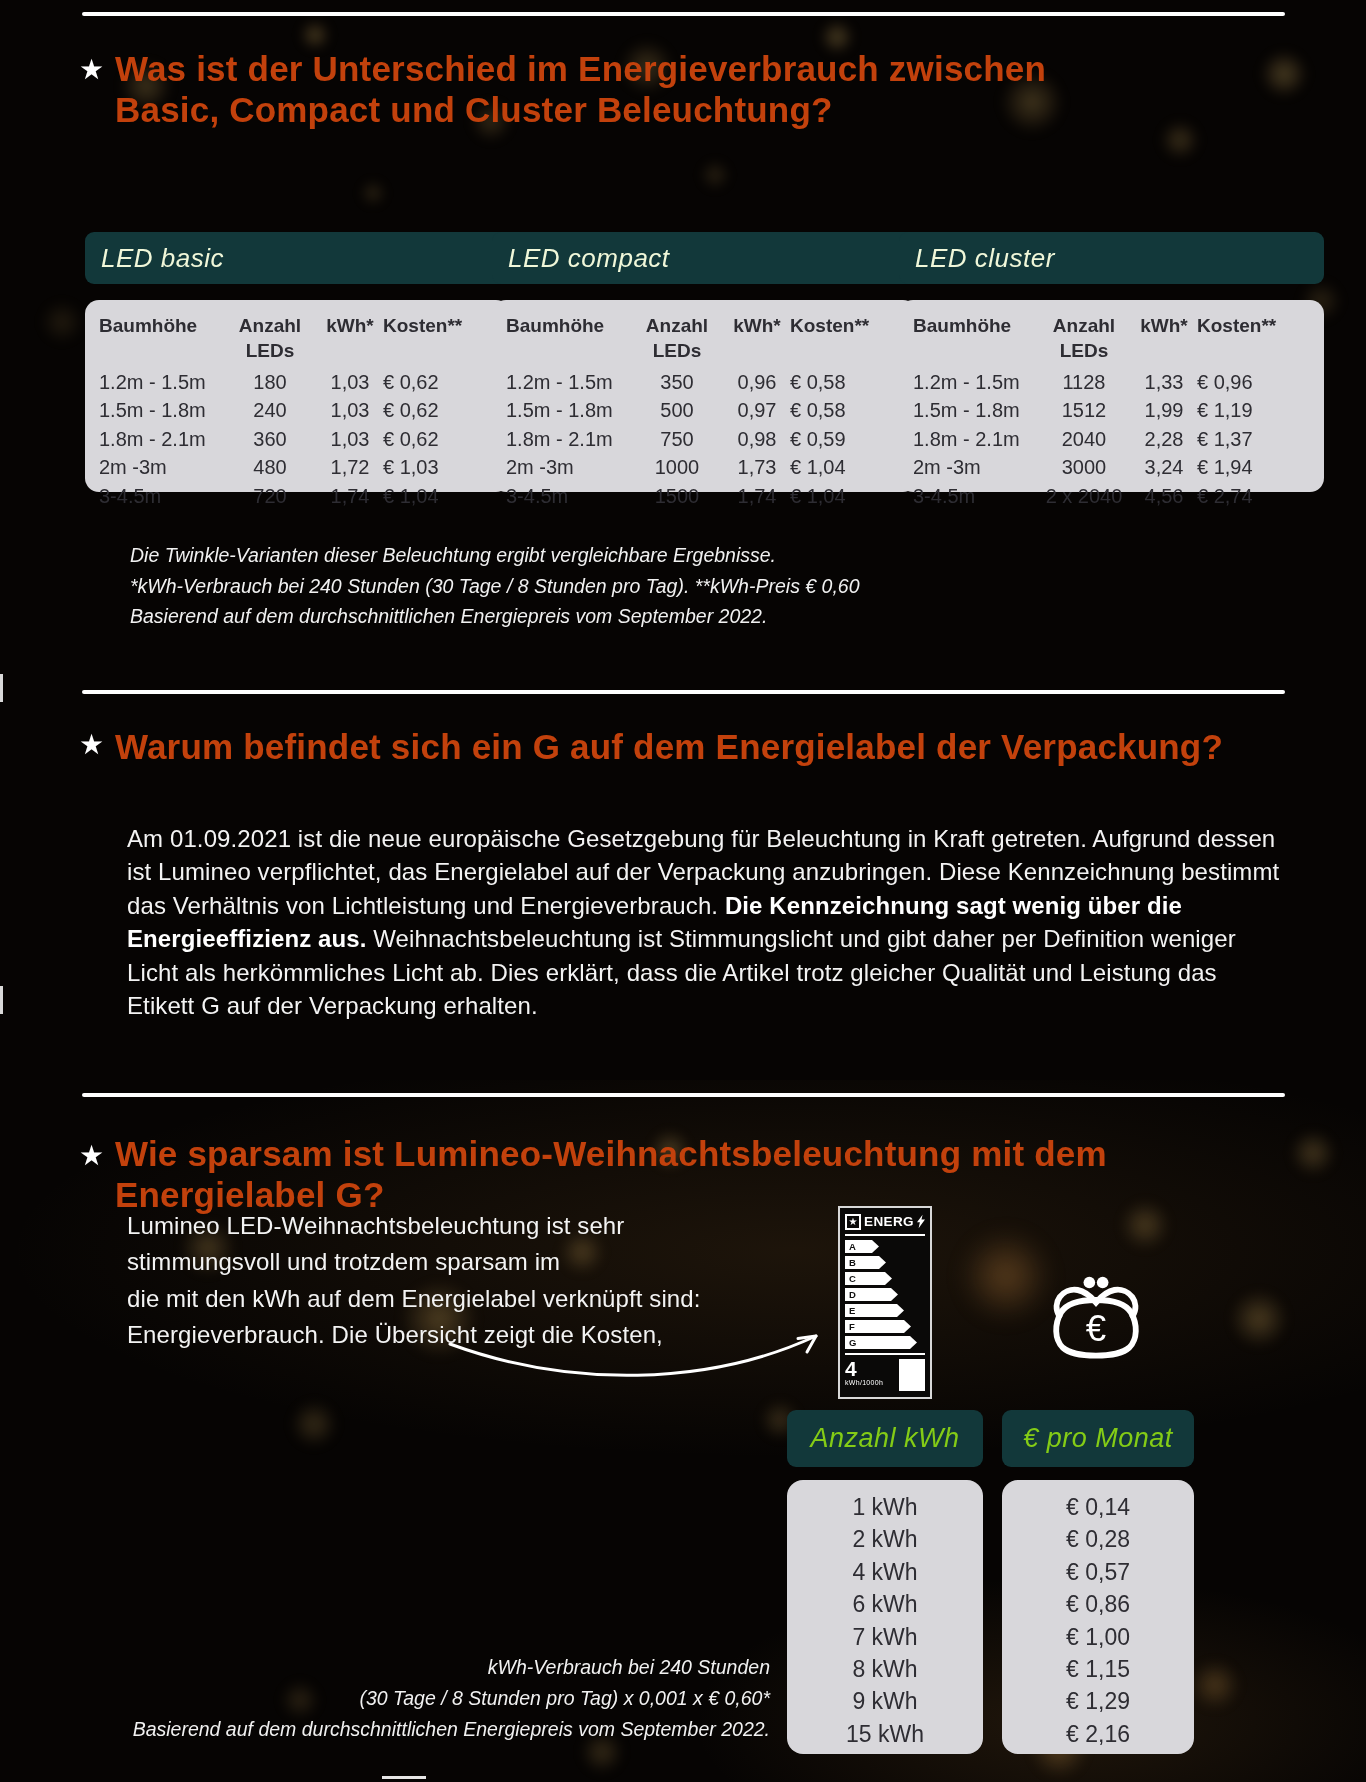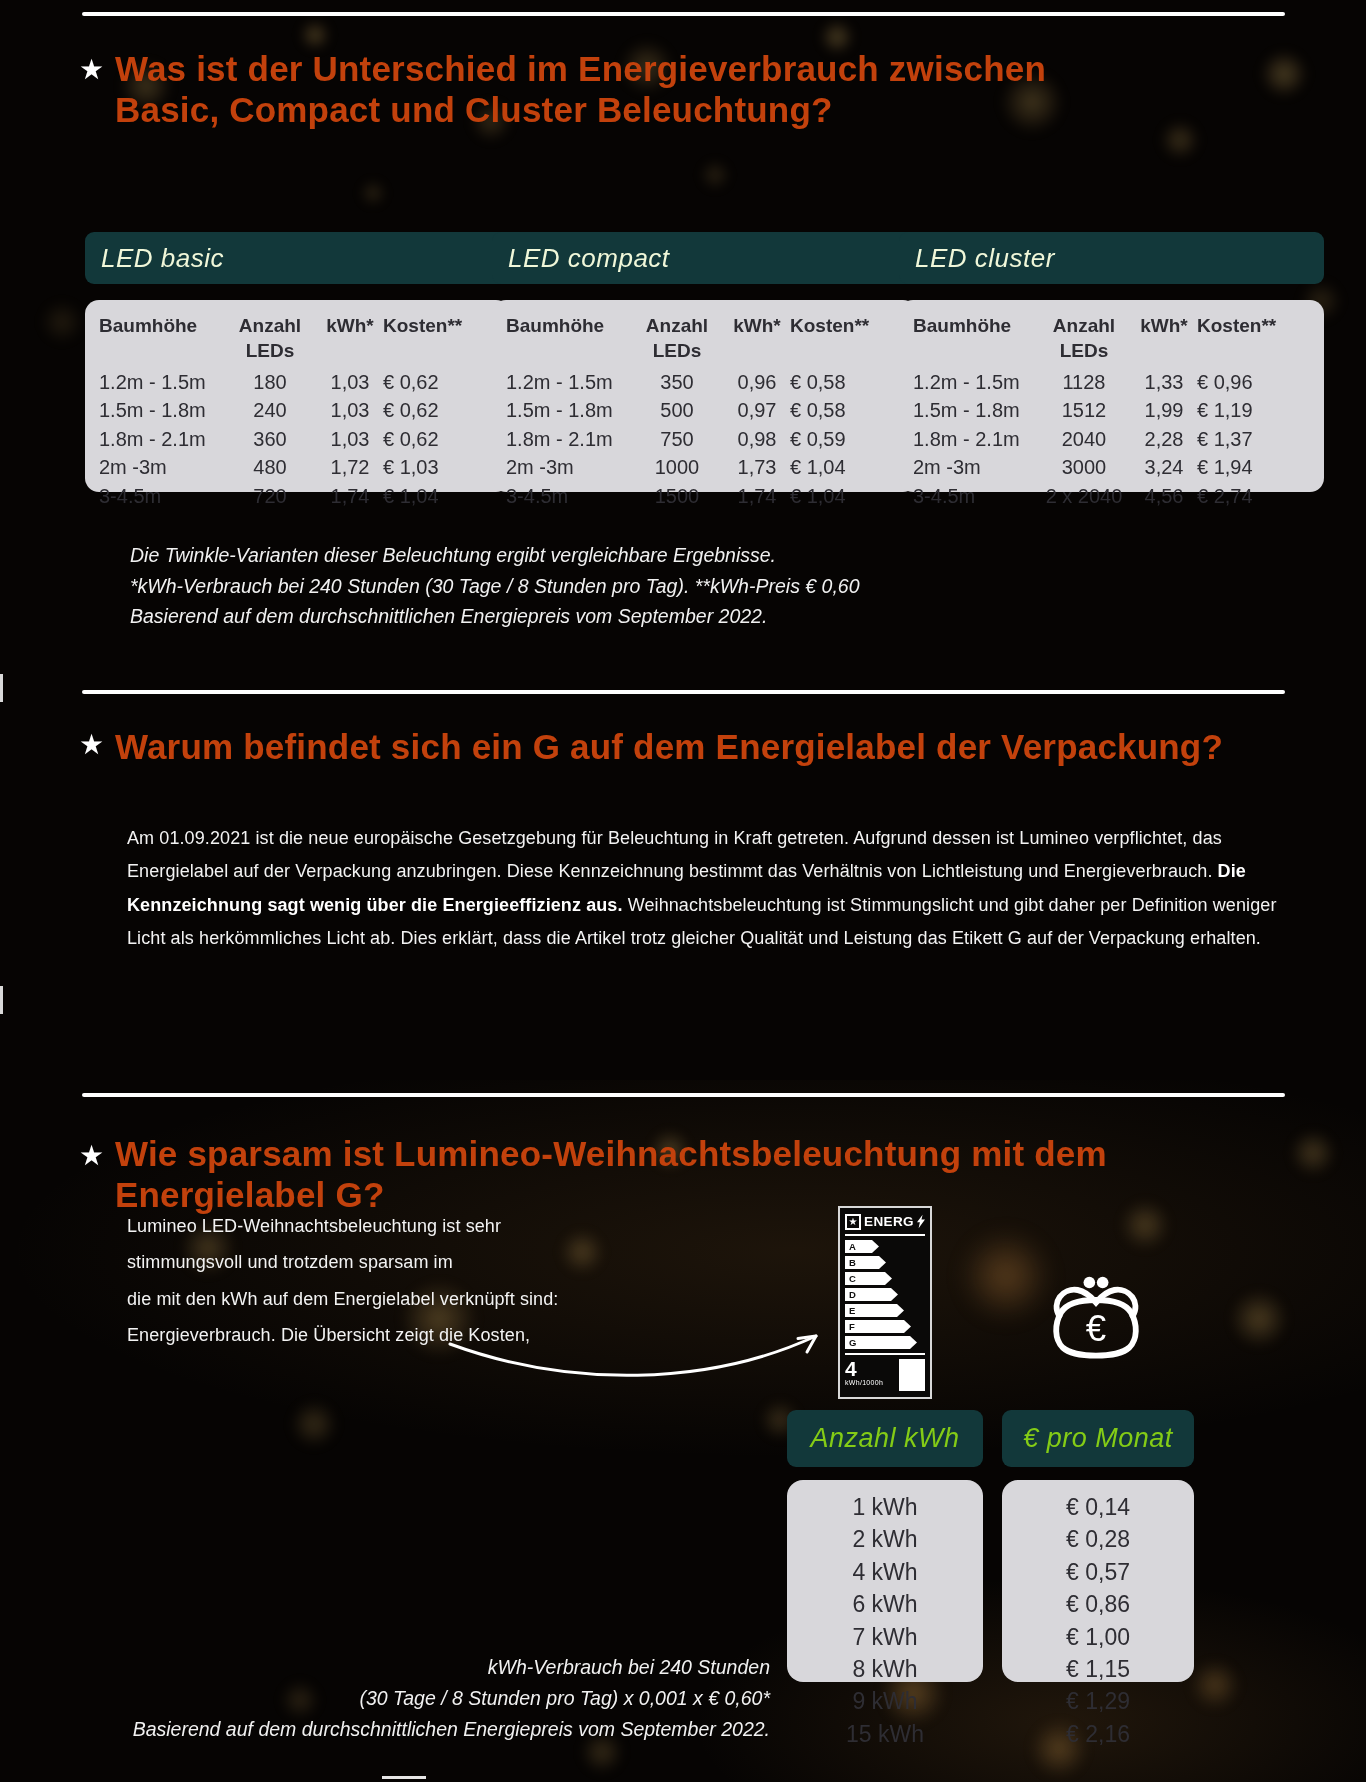--- a/index.html
+++ b/index.html
@@ -18,21 +18,21 @@
   .tbl-head{height:52px;background:#12383a;border-radius:9px;color:#f0f7d9;font-style:italic;
             font-size:26px;line-height:52px;padding-left:16px;box-sizing:border-box;letter-spacing:.5px;}
   .tbl-body{margin-top:16px;background:#d8d7db;border-radius:14px;height:192px;
             padding:13px 8px 12px 14px;box-sizing:border-box;}
   .trow{display:grid;grid-template-columns:120px 102px 58px 1fr;font-size:20px;color:#2e2d33;line-height:28.4px;}
   .trow.th{font-weight:bold;font-size:19px;line-height:25px;margin-bottom:5px;}
   .c1,.c2{text-align:center;}
   .c3{padding-left:4px;}
   
   .fn{position:absolute;color:#f1f1f1;font-size:19.5px;line-height:30.6px;font-style:italic;}
-  .para{position:absolute;color:#f3f3f3;font-size:18px;line-height:33.4px;letter-spacing:.1px;}
+  .para{position:absolute;color:#f3f3f3;font-size:24px;line-height:33.4px;letter-spacing:.1px;}
   .para b{color:#ffffff;}
   .intro div{height:36.4px;}
   
   .energy-label{position:absolute;left:838px;top:1206px;width:94px;background:#0a0908;
                 border:2px solid #d8d8d8;box-sizing:border-box;padding:5px 5px 6px 5px;}
   .el-top{display:flex;align-items:center;gap:3px;}
   .el-star{width:16px;height:16px;border:2px solid #fff;display:flex;align-items:center;justify-content:center;
            color:#fff;font-size:10px;box-sizing:border-box;flex:0 0 auto;}
   .el-brand{color:#fff;font-weight:bold;font-size:13.5px;letter-spacing:.4px;}
   .el-sep{height:2px;background:#fff;margin:4px 0;}
@@ -40,21 +40,21 @@
           padding-left:4px;margin-bottom:3px;box-sizing:border-box;
           clip-path:polygon(0 0,calc(100% - 7px) 0,100% 50%,calc(100% - 7px) 100%,0 100%);}
   .el-bottom{display:flex;justify-content:space-between;margin-top:3px;}
   .el-value{color:#fff;font-weight:bold;font-size:21px;line-height:20px;}
   .el-unit{color:#fff;font-size:7px;letter-spacing:.3px;}
   .el-chip{width:26px;height:32px;background:#fff;align-self:flex-end;}
   
   .mini-head{position:absolute;top:1410px;height:57px;background:#12383a;border-radius:9px;color:#84cc16;
              font-style:italic;font-size:27px;display:flex;align-items:center;justify-content:center;
              box-sizing:border-box;letter-spacing:.5px;}
-  .mini-body{position:absolute;top:1480px;height:202px;background:#d8d7db;border-radius:16px;color:#2e2d33;
+  .mini-body{position:absolute;top:1480px;height:274px;background:#d8d7db;border-radius:16px;color:#2e2d33;
              font-size:23px;text-align:center;padding-top:14px;box-sizing:border-box;}
   .mini-body div{height:32.4px;}
   .fn-right{text-align:right;}
   .artifact{position:absolute;background:#fff;}
   svg{display:block;}
 </style>
 </head>
 <body>
 
 <div id="canvas">

